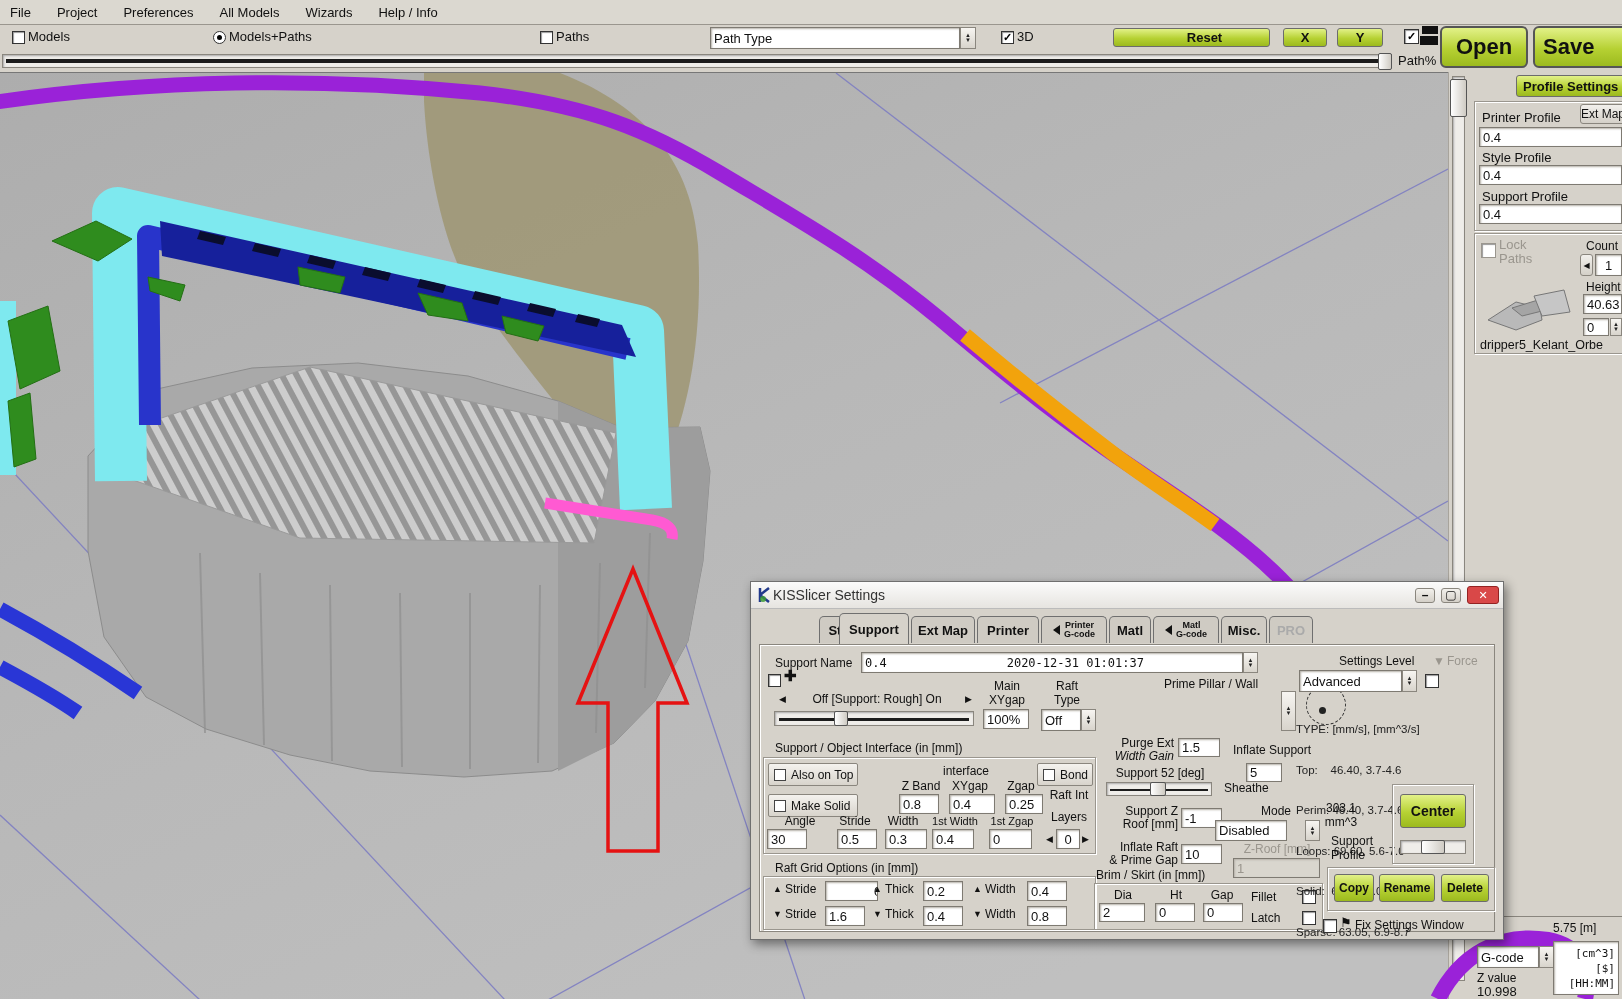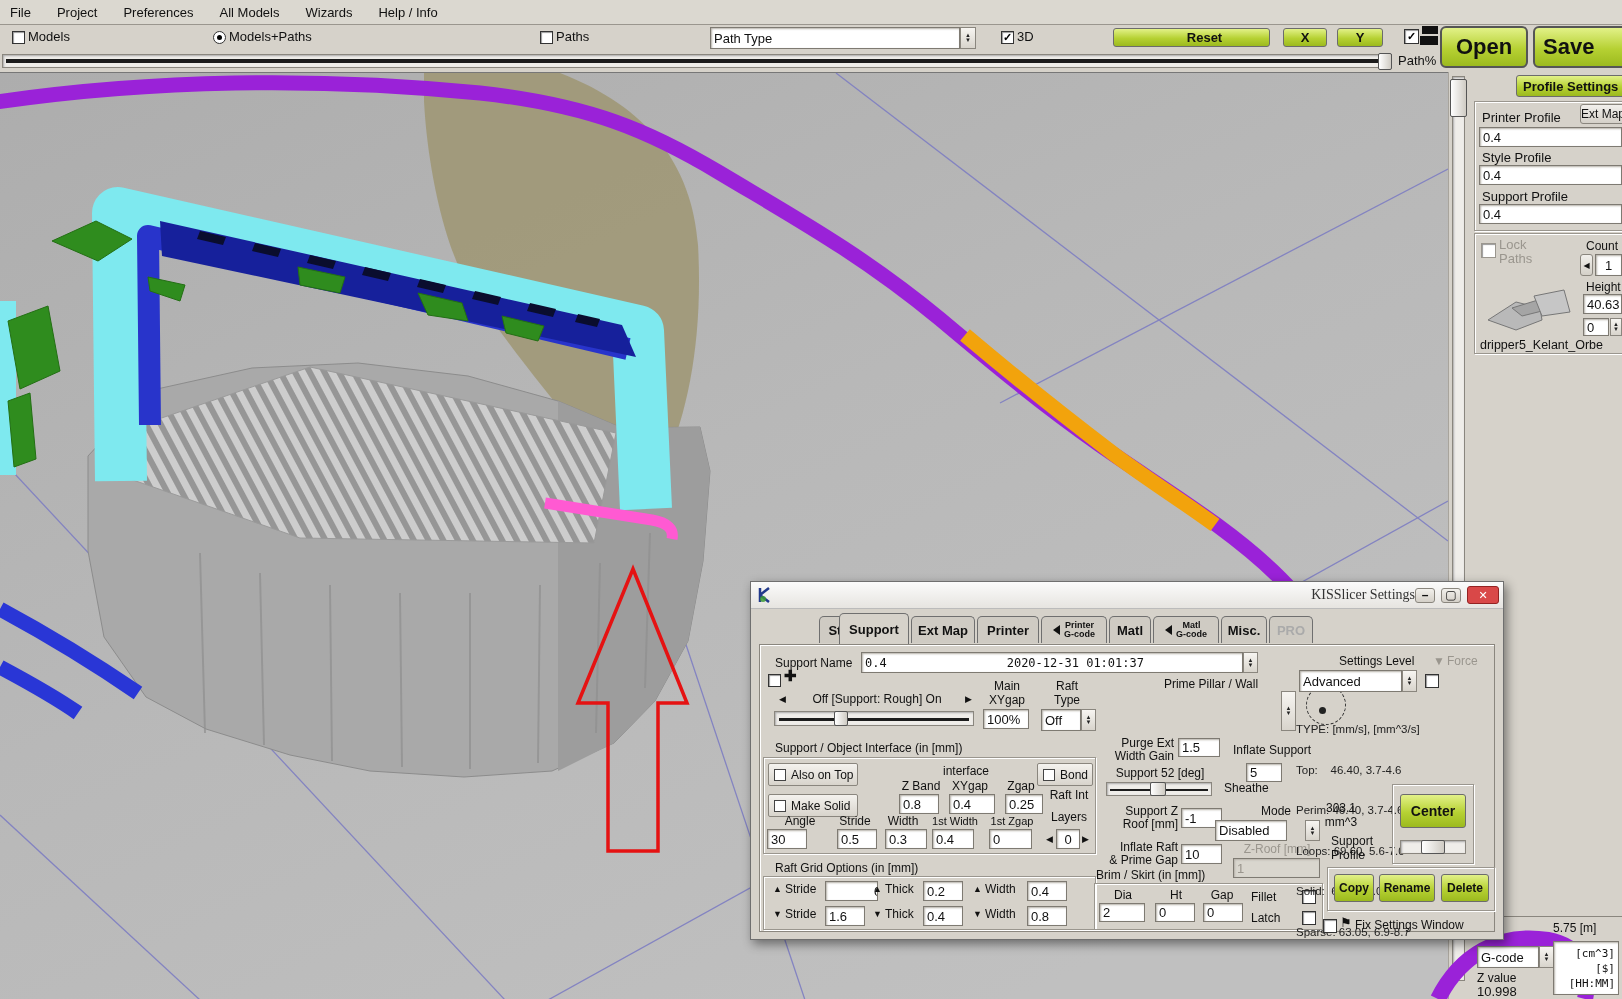--- a/index.html
+++ b/index.html
@@ -267,21 +267,21 @@
     <span>[$]</span>
     <span>[HH:MM]</span>
   </div>
 
   <div class="a" id="dlg">
     <div class="titlebar">
       <svg width="16" height="18" style="margin-left:6px;">
         <path d="M3,2 L3,16 M3,9 L12,2 M3,9 L12,16" stroke="#223a8c" stroke-width="2.5" fill="none"></path>
         <circle cx="6" cy="13" r="3" fill="#3d9b35" opacity="0.85"></circle>
       </svg>
-      <span style="flex:1;text-align:right;font-size:14px;color:#333;font-family:Liberation Serif, serif;">KISSlicer Settings</span>
+      <span style="flex:1;text-align:left;font-size:14px;color:#333;">KISSlicer Settings</span>
       <span class="btn" style="width:20px;height:15px;margin-right:6px;font-weight:bold;">–</span>
       <span class="btn" style="width:20px;height:15px;margin-right:6px;">▢</span>
       <span class="btn" style="width:32px;height:18px;margin-right:4px;background:#d94848;color:#fff;border-color:#932222;font-size:11px;">✕</span>
     </div>
 
     <div class="tab" style="left:36px;top:34px;width:50px;height:27px;margin-left:32px;">
         <span>Style</span>
       </div>
     <div class="tab active" style="left:88px;top:31px;width:70px;height:31px;">
         <span>Support</span>
@@ -351,21 +351,21 @@
     <span class="a dsm ctr" style="left:370px;top:95px;width:180px;">Prime Pillar / Wall</span>
     <div class="a spin" style="left:530px;top:109px;width:15px;height:40px;">
       <span>▲</span>
         <span>▼</span>
       </div>
     <div class="a" style="left:555px;top:103px;width:38px;height:38px;border:1.5px dashed #333;border-radius:50%;">
       <span style="position:absolute;left:12px;top:21px;width:7px;height:7px;background:#222;border-radius:50%;"></span>
     </div>
 
     <span class="a dsm rt" style="left:343px;top:154px;width:80px;">Purge Ext</span>
-    <span class="a dsm rt" style="left:343px;top:167px;width:80px;">Width Gain</span>
+    <span class="a dsm rt" style="left:343px;top:167px;width:80px;font-style:italic;">Width Gain</span>
     <div class="a field" style="left:427px;top:156px;width:42px;height:19px;">
       <span>1.5</span>
       </div>
     <span class="a dsm" style="left:482px;top:161px;">Inflate Support</span>
     <div class="a field" style="left:495px;top:181px;width:36px;height:19px;">
       <span>5</span>
       </div>
 
     <span class="a dsm" style="left:24px;top:159px;">Support / Object Interface (in [mm])</span>
     <div class="a grp" style="left:12px;top:175px;width:333px;height:97px;"></div>

